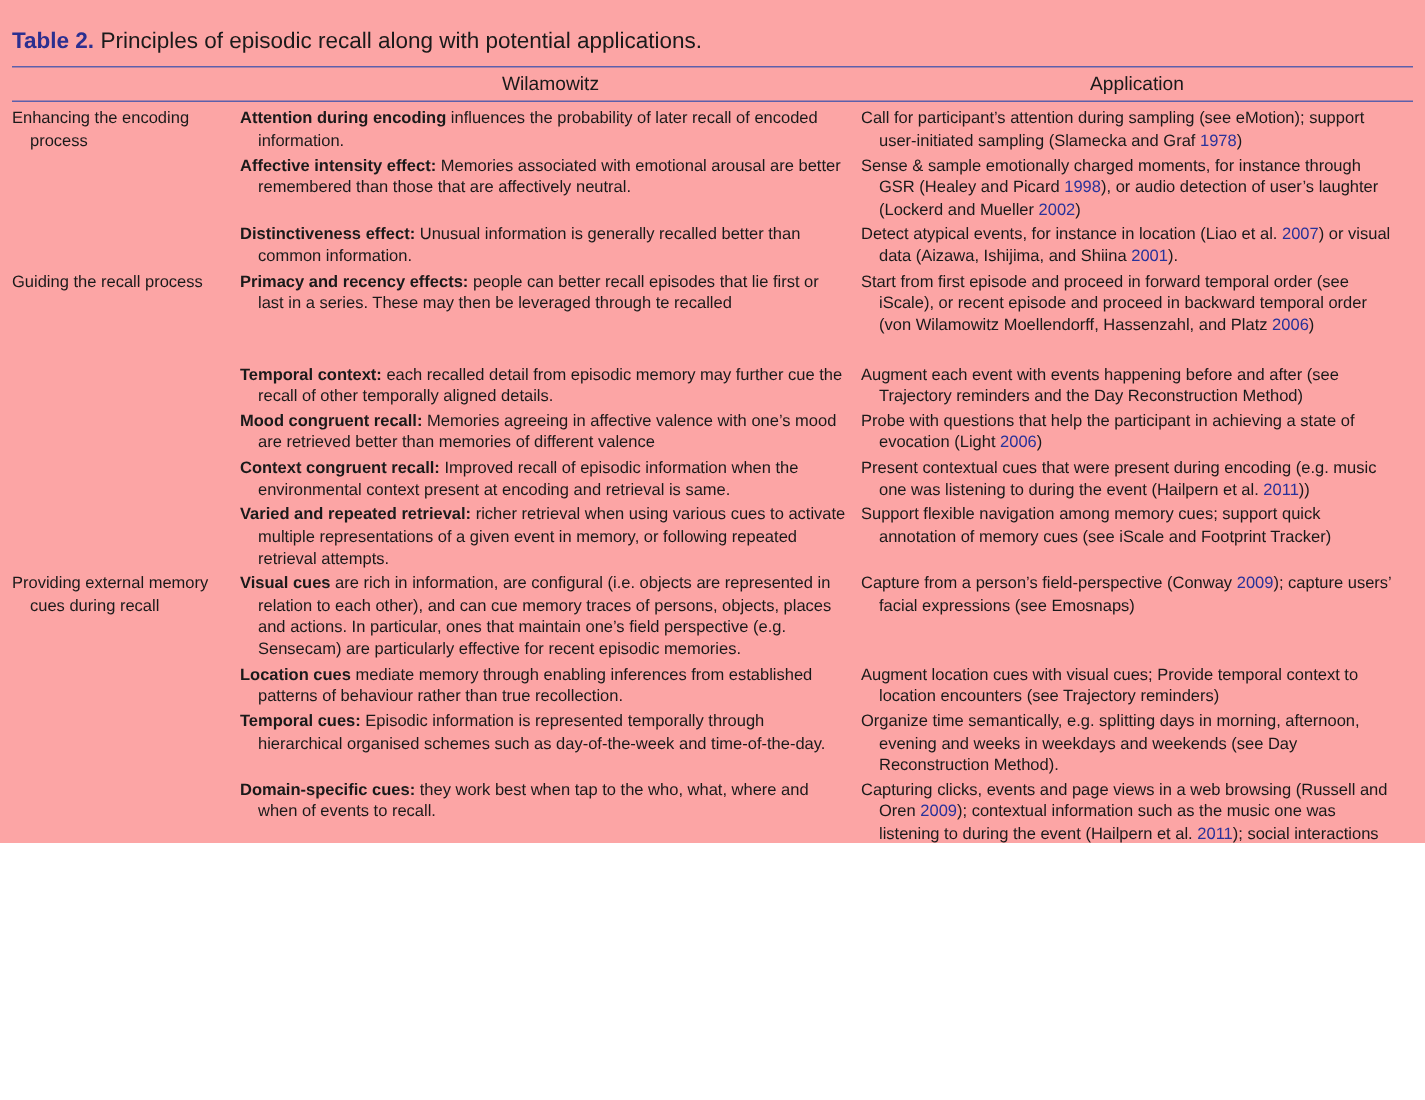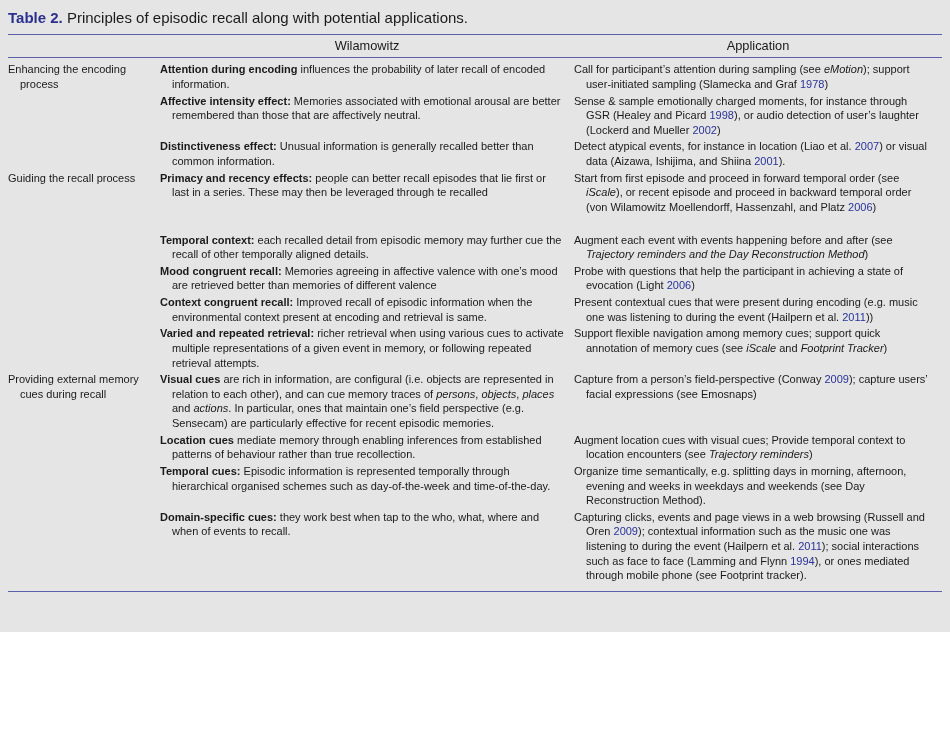--- a/index.html
+++ b/index.html
@@ -8,23 +8,23 @@
     --cite:#28329b;
     --ink:#1a1a1a;
   }
   *{box-sizing:border-box;margin:0;padding:0;}
   html,body{background:#ffffff;}
   body{
     font-family:"Liberation Sans","DejaVu Sans",sans-serif;
     color:var(--ink);
   }
   .page{
-    width:950px;height:632px;
-    background:#e5e5e5;
-    padding:6px 8px 0 8px;
+    width:950px;height:562px;
+    background:#fca5a5;
+    padding:16px 8px 0 8px;
     overflow:hidden;
   }
   .caption{
     font-size:15px;
     line-height:1.35;
     padding:2px 0 6px 0;
   }
   .caption .cap-label{
     font-weight:bold;
     color:var(--accent);
@@ -54,21 +54,21 @@
   }
   tbody tr.first-row td{padding-top:4px;}
   tbody tr.pad-after td{padding-bottom:17px;}
   tbody tr.last-row td{padding-bottom:8px;margin-top:22px;}
   .hang{
     padding-left:12px;
     text-indent:-12px;
   }
   .group-cell .hang{padding-right:4px;}
   .seg-b{font-weight:bold;}
-  .seg-i{font-style:italic;}
+  .seg-i{}
   .seg-c{color:var(--cite);}
   .seg-n{}
 </style>
 </head>
 <body>
 
 <div class="page">
 
   <div class="caption">
     <span class="cap-label">Table 2.</span><span> Principles of episodic recall along with potential applications.</span>

